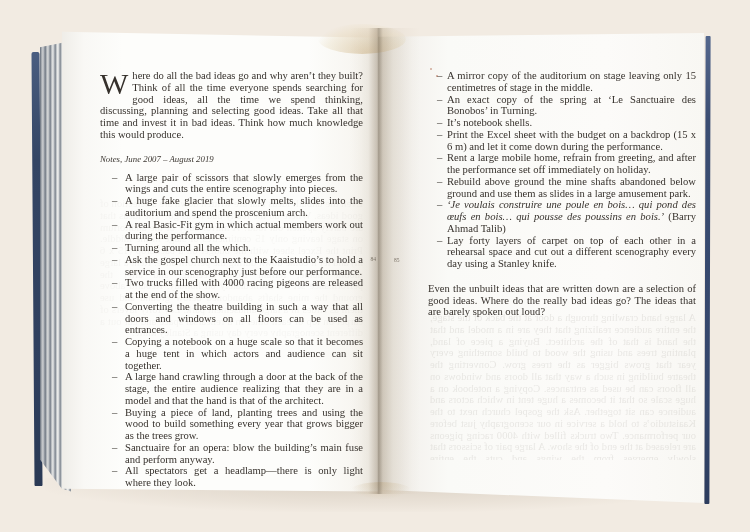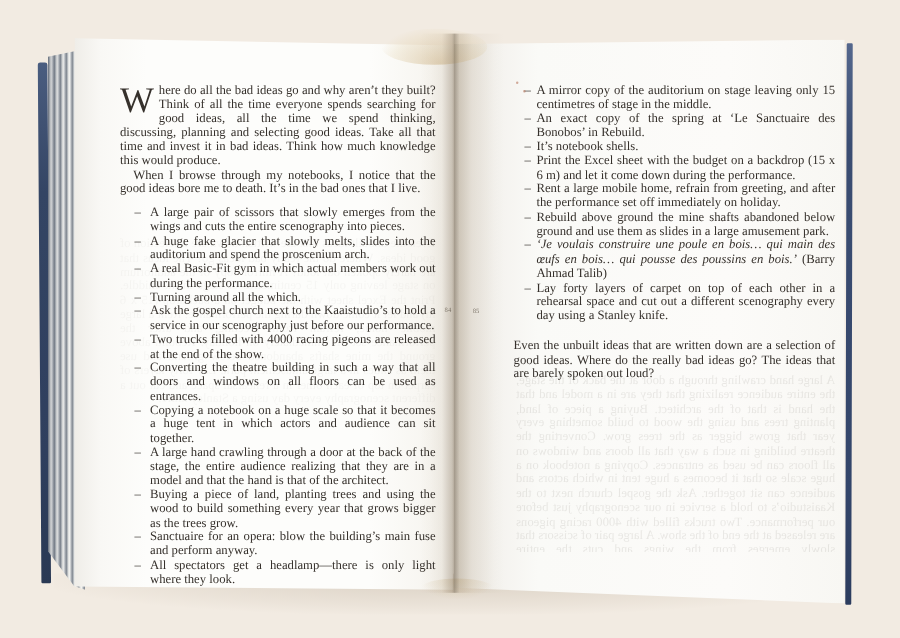--- a/index.html
+++ b/index.html
@@ -100,46 +100,46 @@
     <span>Buying a piece of land, planting trees and using the wood to build something every year that grows bigger as the trees grow.</span>
     <span>Converting the theatre building in such a way that all doors and windows on all floors can be used as entrances.</span>
     <span>Copying a notebook on a huge scale so that it becomes a huge tent in which actors and audience can sit together.</span>
     <span>Ask the gospel church next to the Kaaistudio’s to hold a service in our scenography just before our performance.</span>
     <span>Two trucks filled with 4000 racing pigeons are released at the end of the show.</span>
     <span>A large pair of scissors that slowly emerges from the wings and cuts the entire scenography into pieces.</span>
   </div>
 
   <div class="textcol col-left">
     <p style="margin:0"><span class="dropcap">W</span><span>here do all the bad ideas go and why aren’t they built? Think of all the time everyone spends searching for good ideas, all the time we spend thinking, discussing, planning and selecting good ideas. Take all that time and invest it in bad ideas. Think how much knowledge this would produce.</span></p>
-    <p class="p2" style="margin:0">When I browse through my notebooks, I notice that the good ideas bore me to death. It’s in the bad ones that I live.</p>
+    <p class="notes-heading" style="margin-bottom:0">Notes, June 2007 – August 2019</p>
     <ul class="ideas">
         <li class="idea"><span class="dash">–</span><span class="txt">A large pair of scissors that slowly emerges from the wings and cuts the entire scenography into pieces.</span></li>
         <li class="idea"><span class="dash">–</span><span class="txt">A huge fake glacier that slowly melts, slides into the auditorium and spend the proscenium arch.</span></li>
         <li class="idea"><span class="dash">–</span><span class="txt">A real Basic-Fit gym in which actual members work out during the performance.</span></li>
         <li class="idea"><span class="dash">–</span><span class="txt">Turning around all the which.</span></li>
         <li class="idea"><span class="dash">–</span><span class="txt">Ask the gospel church next to the Kaaistudio’s to hold a service in our scenography just before our performance.</span></li>
         <li class="idea"><span class="dash">–</span><span class="txt">Two trucks filled with 4000 racing pigeons are released at the end of the show.</span></li>
         <li class="idea"><span class="dash">–</span><span class="txt">Converting the theatre building in such a way that all doors and windows on all floors can be used as entrances.</span></li>
         <li class="idea"><span class="dash">–</span><span class="txt">Copying a notebook on a huge scale so that it becomes a huge tent in which actors and audience can sit together.</span></li>
         <li class="idea"><span class="dash">–</span><span class="txt">A large hand crawling through a door at the back of the stage, the entire audience realizing that they are in a model and that the hand is that of the architect.</span></li>
         <li class="idea"><span class="dash">–</span><span class="txt">Buying a piece of land, planting trees and using the wood to build something every year that grows bigger as the trees grow.</span></li>
         <li class="idea"><span class="dash">–</span><span class="txt">Sanctuaire for an opera: blow the building’s main fuse and perform anyway.</span></li>
         <li class="idea"><span class="dash">–</span><span class="txt">All spectators get a headlamp—there is only light where they look.</span></li>
       </ul>
   </div>
 
   <div class="textcol col-right">
     <ul class="ideas">
         <li class="idea"><span class="dash">–</span><span class="txt">A mirror copy of the auditorium on stage leaving only 15 centimetres of stage in the middle.</span></li>
-        <li class="idea"><span class="dash">–</span><span class="txt">An exact copy of the spring at ‘Le Sanctuaire des Bonobos’ in Rebuild.</span></li>
+        <li class="idea"><span class="dash">–</span><span class="txt">An exact copy of the spring at ‘Le Sanctuaire des Bonobos’ in Turning.</span></li>
         <li class="idea"><span class="dash">–</span><span class="txt">It’s notebook shells.</span></li>
         <li class="idea"><span class="dash">–</span><span class="txt">Print the Excel sheet with the budget on a backdrop (15 x 6 m) and let it come down during the performance.</span></li>
         <li class="idea"><span class="dash">–</span><span class="txt">Rent a large mobile home, refrain from greeting, and after the performance set off immediately on holiday.</span></li>
         <li class="idea"><span class="dash">–</span><span class="txt">Rebuild above ground the mine shafts abandoned below ground and use them as slides in a large amusement park.</span></li>
-        <li class="idea"><span class="dash">–</span><span class="txt"><em>‘Je voulais construire une poule en bois… qui main des œufs en bois… qui pousse des poussins en bois.’</em> (Barry Ahmad Talib)</span></li>
+        <li class="idea"><span class="dash">–</span><span class="txt"><em>‘Je voulais construire une poule en bois… qui pond des œufs en bois… qui pousse des poussins en bois.’</em> (Barry Ahmad Talib)</span></li>
         <li class="idea"><span class="dash">–</span><span class="txt">Lay forty layers of carpet on top of each other in a rehearsal space and cut out a different scenography every day using a Stanley knife.</span></li>
       </ul>
     <p class="closing" style="margin-bottom:0">Even the unbuilt ideas that are written down are a selection of good ideas. Where do the really bad ideas go? The ideas that are barely spoken out loud?</p>
   </div>
 
   <div class="pagenum pn-84">84</div>
   <div class="pagenum pn-85">85</div>
 
   <div class="speck s1"></div>
   <div class="speck s2"></div>

